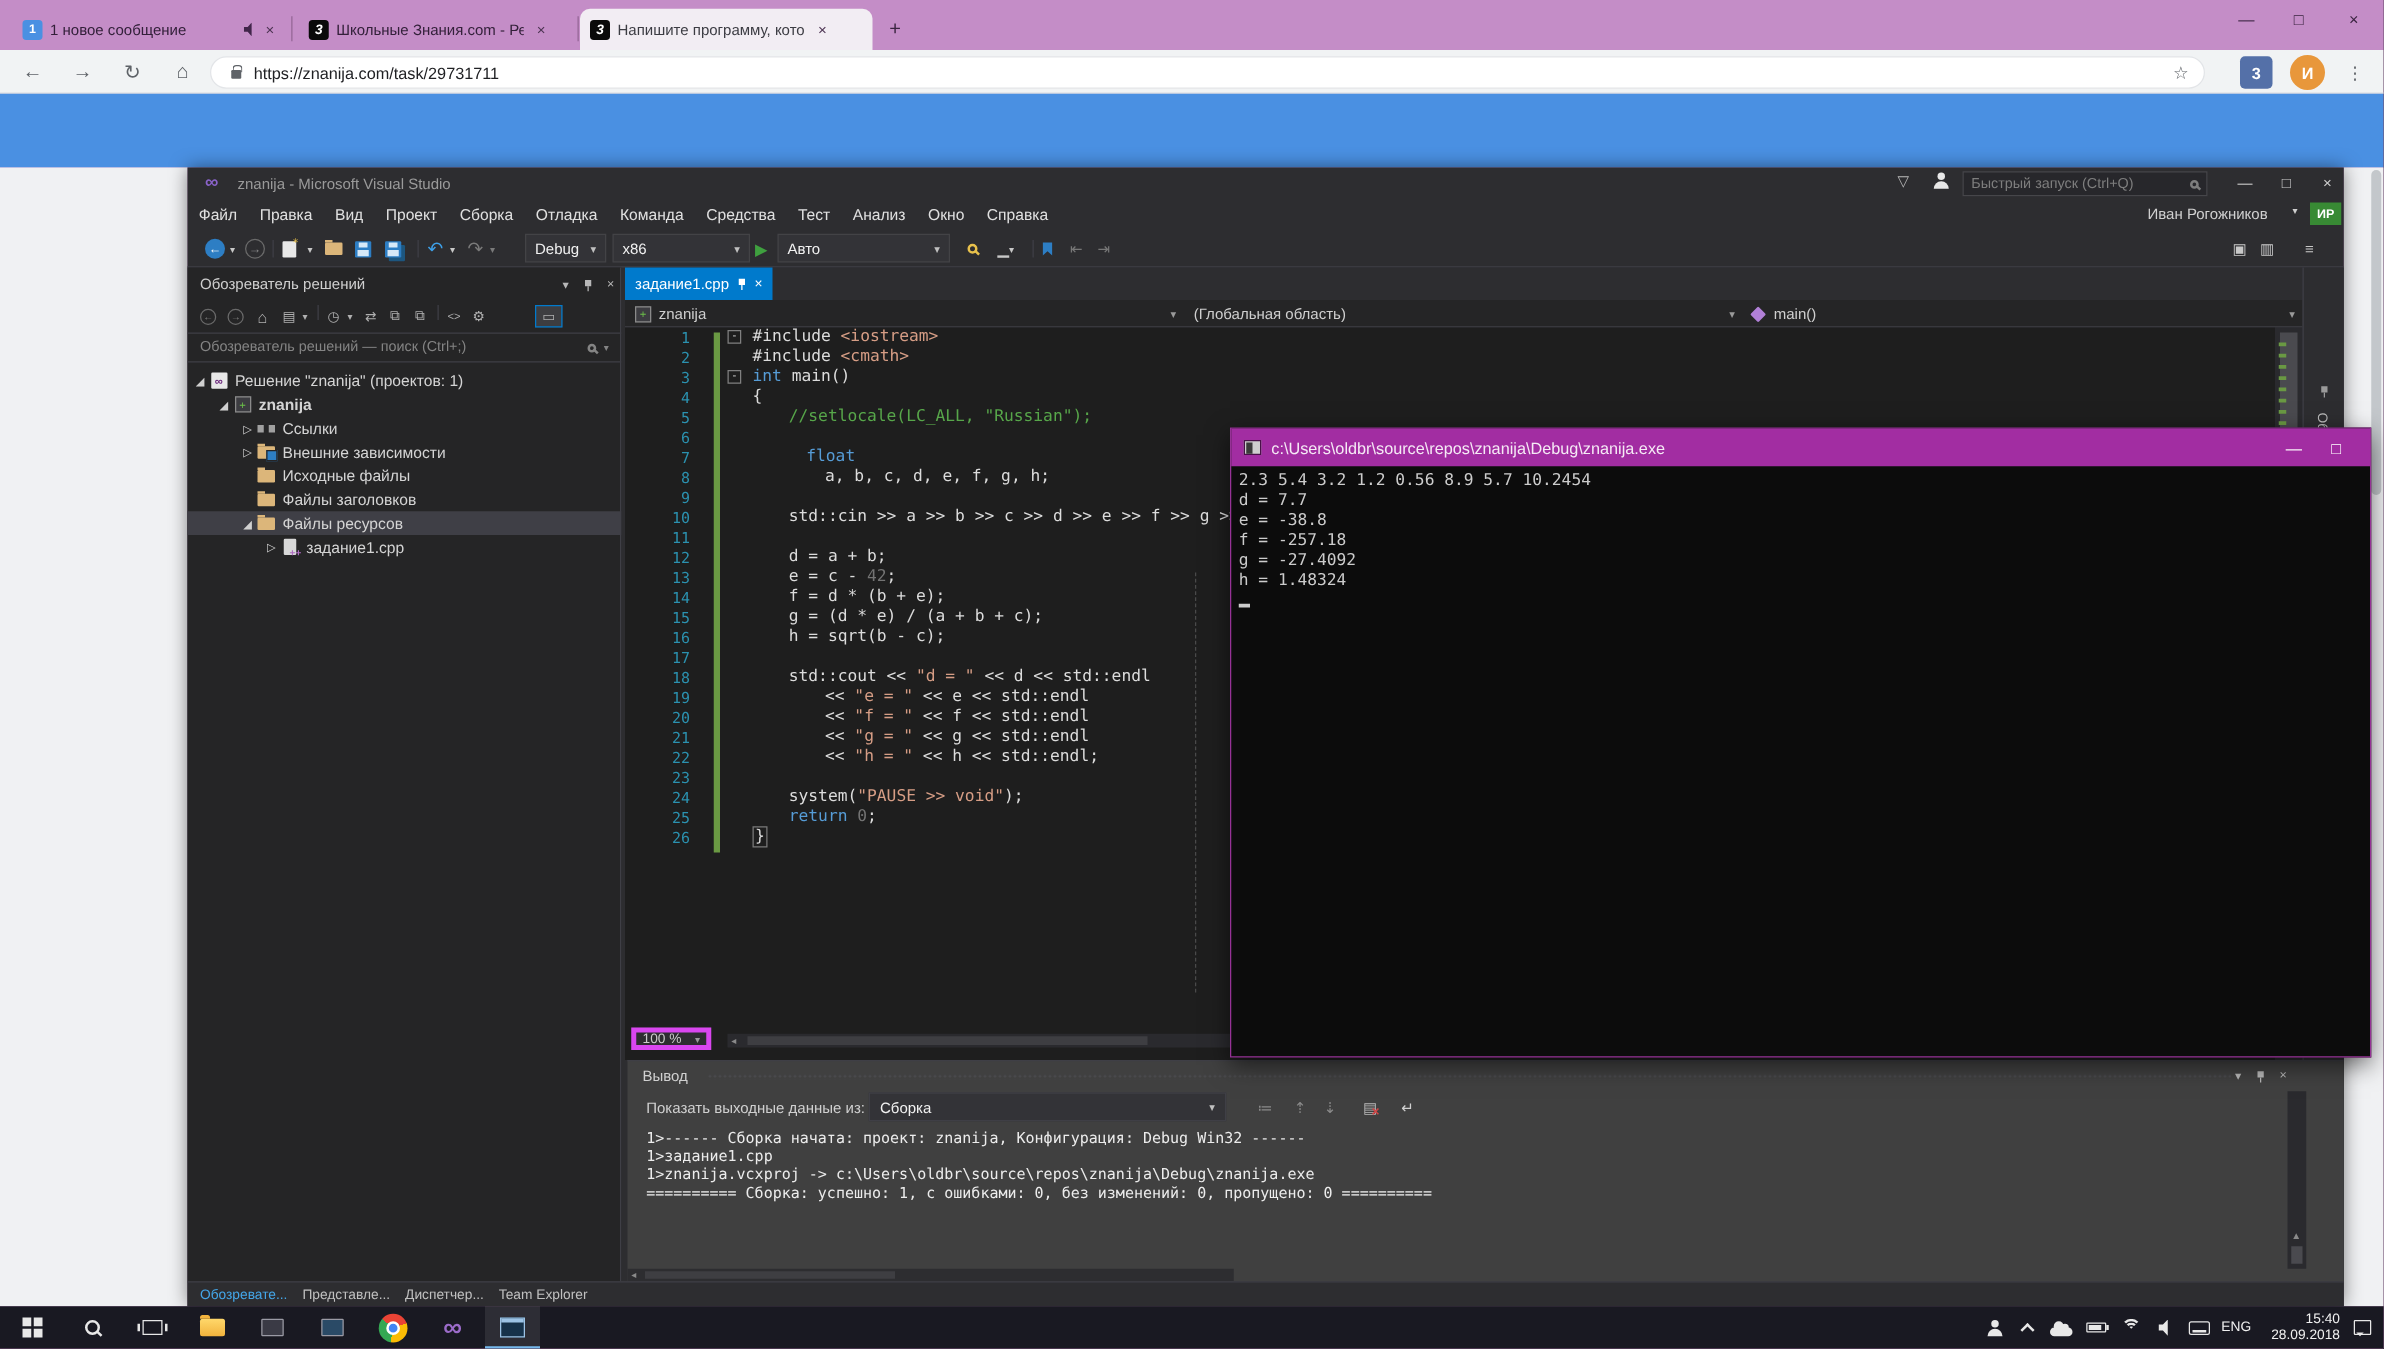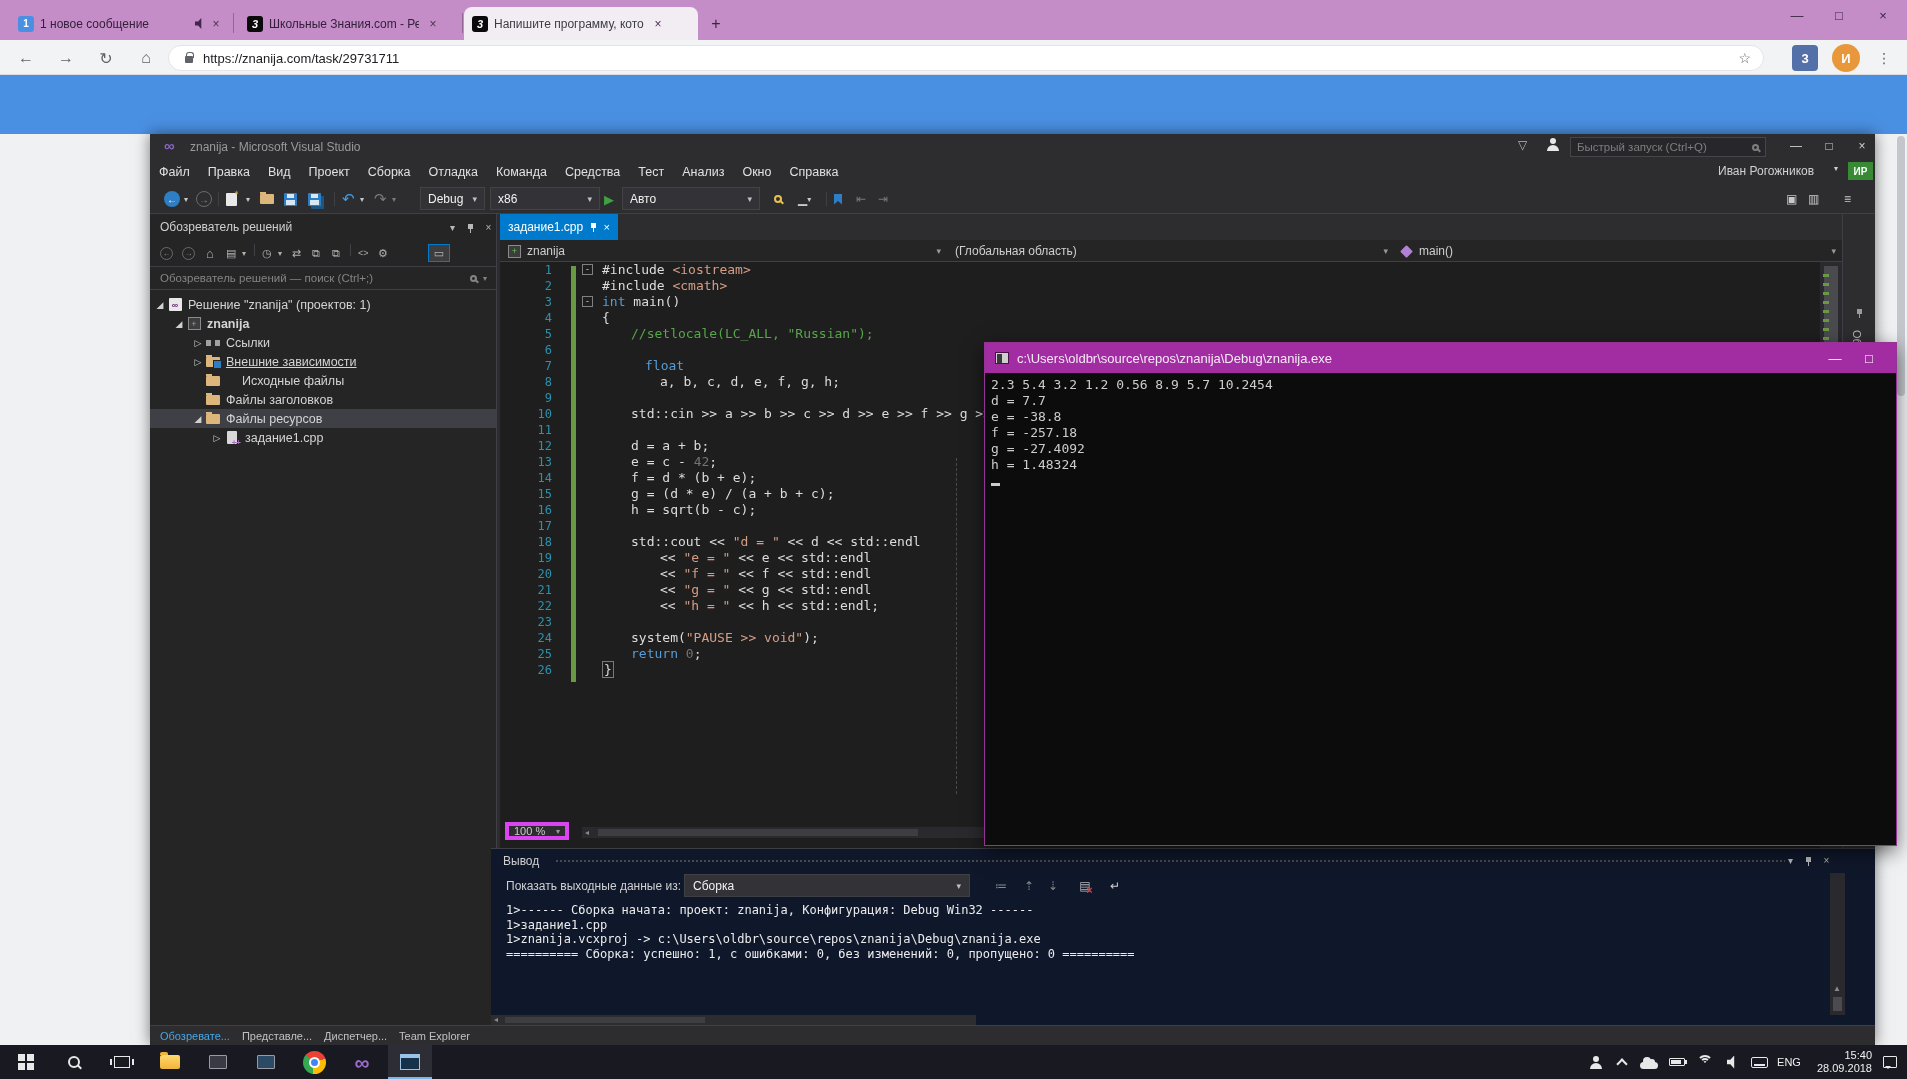--- a/index.html
+++ b/index.html
@@ -135,21 +135,21 @@
   .vscroll{position:absolute;right:33px;top:128px;width:22px;bottom:197px;background:#2a2a2e}
   .vthumb{position:absolute;left:4px;top:4px;width:14px;height:90px;background:#4a4a4f}
   .gmark{position:absolute;left:3px;width:6px;height:3px;background:#6a9943}
   .vstrip{position:absolute;right:0;top:80px;width:33px;bottom:20px;background:#2d2d30;border-left:1px solid #3f3f46}
   .vtext{position:absolute;left:8px;top:116px;writing-mode:vertical-rl;font-size:11px;color:#bbbbbb}
   .zoomctl{position:absolute;left:355px;bottom:205px;width:64px;height:18px;border:4px solid #d946ef;display:flex;align-items:center;padding:0 5px;font-size:11px;color:#cccccc;background:#2d2d30}
   .ehscroll{position:absolute;left:432px;bottom:207px;width:1230px;height:11px;background:#2a2a2e}
   .ehthumb{position:absolute;left:16px;top:2px;width:320px;height:7px;background:#3e3e42}
 
   
-  .outpanel{position:absolute;left:341px;top:714px;right:0;height:177px;background:#0f172a;border-top:1px solid #3f3f46}
+  .outpanel{position:absolute;left:352px;top:714px;right:0;height:177px;background:#404040;border-top:1px solid #3f3f46}
   .outtitle{position:absolute;left:12px;top:5px;font-size:12px;color:#d0d0d0}
   .dotdrag{position:absolute;left:64px;top:10px;right:90px;height:5px;background-image:radial-gradient(#4a4a4e 1px,transparent 1px);background-size:4px 4px}
   .outbtn{position:absolute;top:3px;width:17px;height:17px;display:flex;align-items:center;justify-content:center;color:#b8b8b8;font-size:10px}
   .outlabel{position:absolute;left:15px;top:30px;font-size:12px;color:#d0d0d0}
   .outdd{position:absolute;left:193px;top:25px;width:286px;height:23px;background:#333337;border:1px solid #3f3f46;display:flex;align-items:center;padding:0 8px;font-size:12px;color:#f1f1f1}
   .oi{position:absolute;top:28px;width:20px;height:18px;display:flex;align-items:center;justify-content:center;font-size:12px;color:#8a8a8a}
   .oi.bright{color:#d0d0d0}
   .oi-clear{position:relative;color:#b8b8b8}
   .oi-clear::after{content:"×";position:absolute;right:-2px;bottom:-3px;color:#d04545;font-size:11px;font-weight:bold}
   .outlog{position:absolute;left:15px;top:54px;right:70px;bottom:14px;font-family:"DejaVu Sans Mono",monospace;font-size:12px;line-height:14.5px;color:#ececec;white-space:pre}
@@ -420,27 +420,27 @@
             <span class="ti" style="left: 56px;">
               <span class="i-refs"></span>
             </span>
             <span class="lbl" style="left: 76px;">Ссылки</span>
           </div>
           <div class="trow">
             <span class="arrow" style="left: 42px;">▷</span>
             <span class="ti" style="left: 56px;">
               <span class="i-folder-deps"></span>
             </span>
-            <span class="lbl" style="left: 76px; text-decoration: underline;">Внешние зависимости</span>
+            <span class="lbl" style="left: 76px;">Внешние зависимости</span>
           </div>
           <div class="trow">
             <span class="ti" style="left: 56px;">
               <span class="i-folder"></span>
             </span>
-            <span class="lbl" style="left: 76px; margin-left: 16px;">Исходные файлы</span>
+            <span class="lbl" style="left: 76px;">Исходные файлы</span>
           </div>
           <div class="trow">
             <span class="ti" style="left: 56px;">
               <span class="i-folder"></span>
             </span>
             <span class="lbl" style="left: 76px;">Файлы заголовков</span>
           </div>
           <div class="trow sel">
             <span class="arrow" style="left: 42px;">◢</span>
             <span class="ti" style="left: 56px;">

